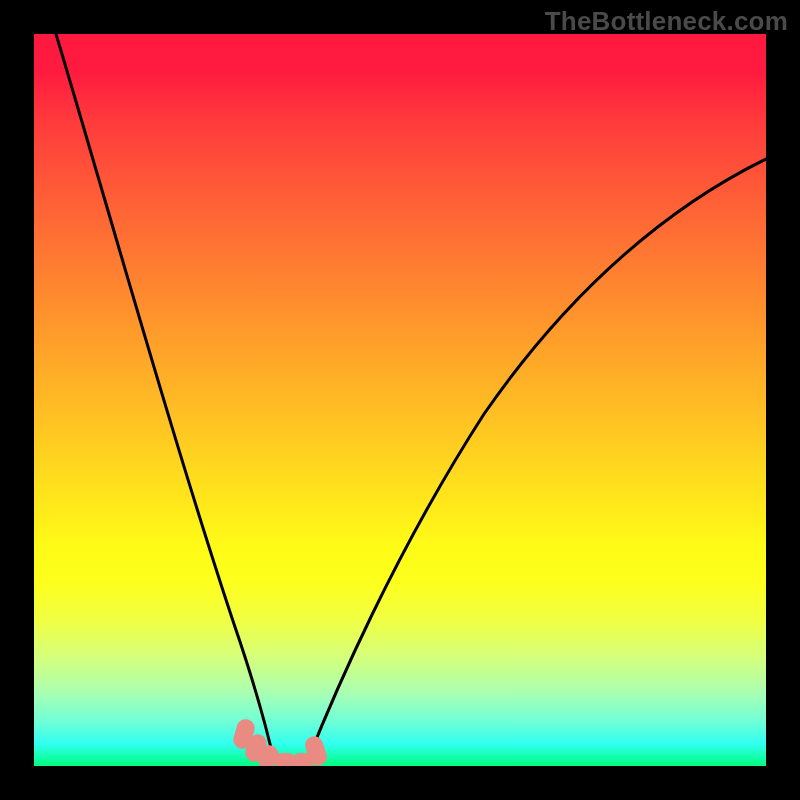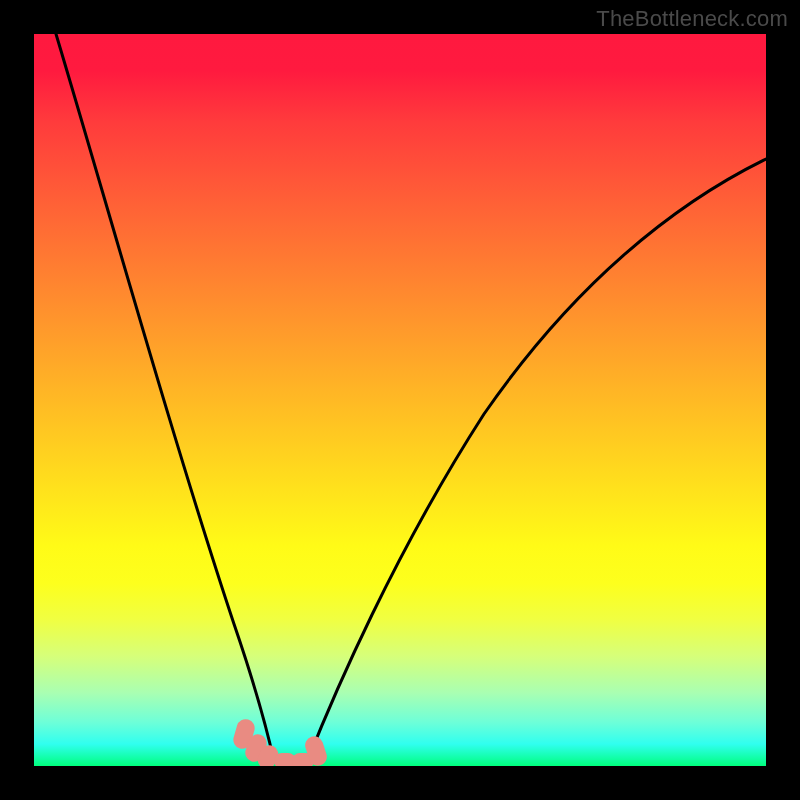--- a/index.html
+++ b/index.html
@@ -42,23 +42,23 @@
       #6effd8 94%,
       #30ffef 97%,
       #00ff7e 100%
     );
   }
   .watermark {
     position: absolute;
     top: 6px;
     right: 12px;
     font-family: Arial, Helvetica, sans-serif;
-    font-size: 22px;
+    font-size: 26px;
     color: #4a4a4a;
-    font-weight: 400;
+    font-weight: 700;
     letter-spacing: 0.2px;
   }
   svg.curves {
     position: absolute;
     left: 0;
     top: 0;
   }
 </style>
 </head>
 <body>

